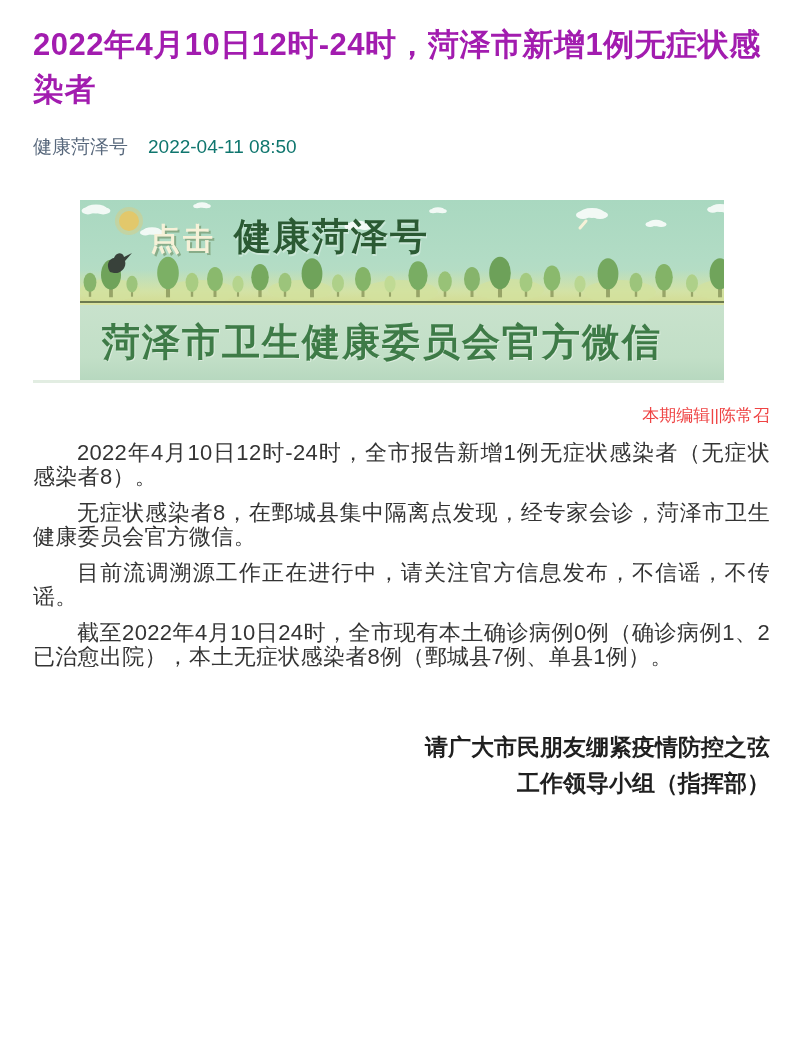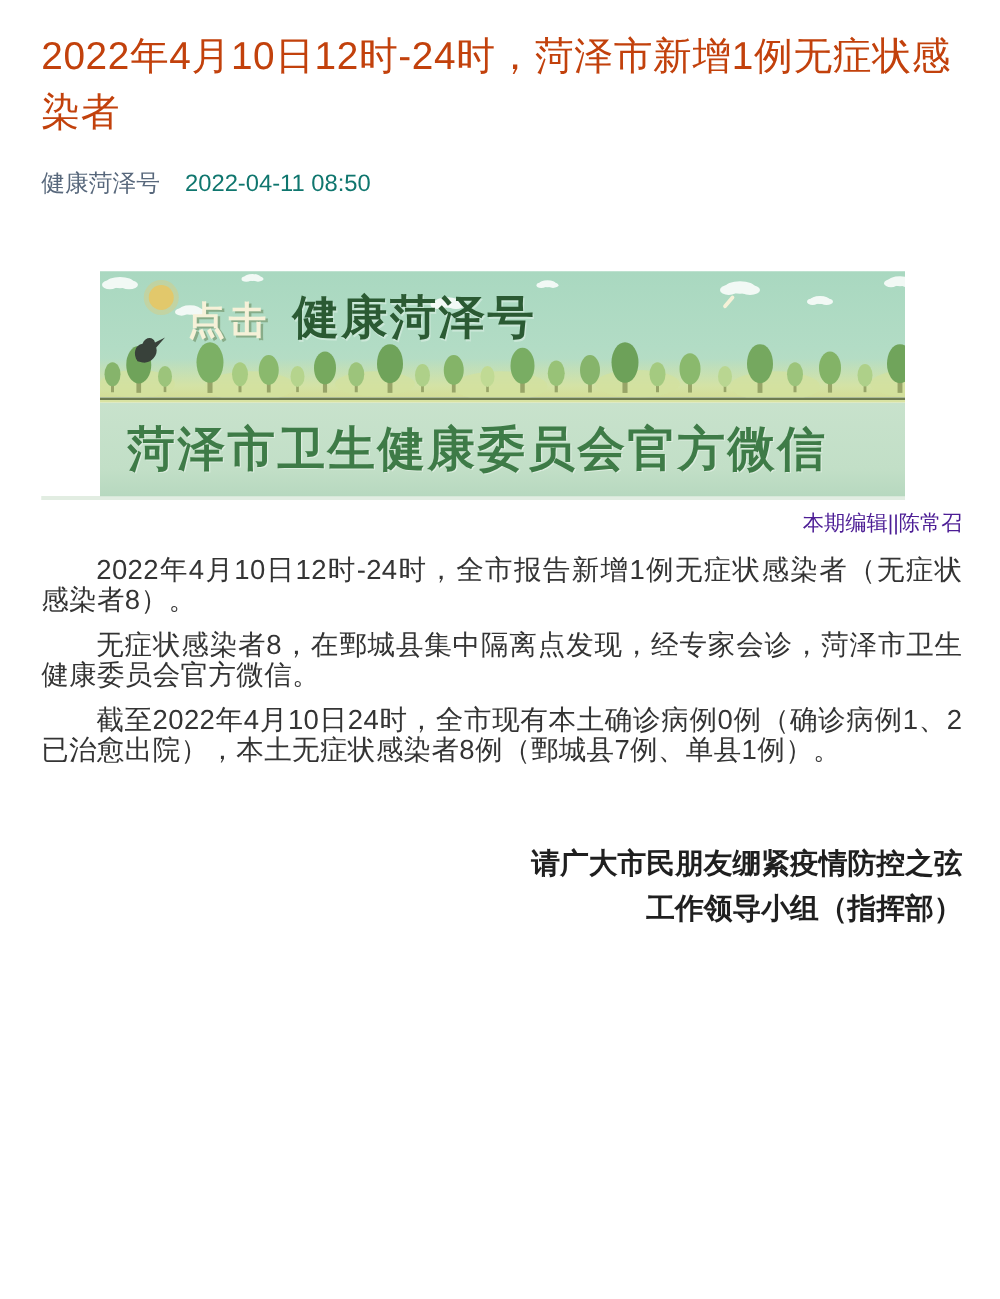--- a/index.html
+++ b/index.html
@@ -6,32 +6,32 @@
   .page {
     width: 800px;
     box-sizing: border-box;
     padding: 16px 30px 18px 33px;
     font-family: "Liberation Sans", sans-serif;
     background: #ffffff;
   }
   .title {
     font-size: 31px;
     line-height: 45px;
-    font-weight: 400;
-    color: #c2410c;
+    font-weight: 700;
+    color: #a21caf;
     margin: 6px 0 16px 0;
     letter-spacing: 0.5px;
   }
   .byline { margin: 22px 0 0 0; font-size: 19px; }
   .source { color: #58687c; margin-right: 20px; }
   .time { color: #0f766e; }
 
   
   .banner {
-    margin-top: 57px;
+    margin-top: 40px;
     width: 644px;
     box-shadow: 0 3px 0 rgba(190, 215, 190, 0.45);
     cursor: pointer;
     padding-left: 47px;
   }
   .banner-top {
     position: relative;
     height: 101px;
     background: linear-gradient(180deg, #a9d8c0 0%, #b2dcc5 60%, #bcdfc2 100%);
     border-bottom: 2px solid #6d7b50;
@@ -68,23 +68,23 @@
     display: flex; align-items: center; justify-content: center;
   }
   .banner-subtitle {
     font-size: 38px; font-weight: 800; color: #3e7b47;
     letter-spacing: 2px;
     text-shadow: 1px 1px 0 rgba(255,255,255,0.4);
     transform: translateX(-20px);
   }
   .editor {
     text-align: right;
-    color: #4c1d95;
+    color: #ef4444;
     font-size: 17px;
-    margin-top: 10px;
+    margin-top: 24px;
   }
 
   
   .article-body { margin-top: 14px; }
   .article-body p {
     font-size: 22px;
     line-height: 24px;
     color: #343434;
     text-align: justify;
     text-indent: 2em;
@@ -210,20 +210,21 @@
     <div class="banner-bottom">
       <div class="banner-subtitle">菏泽市卫生健康委员会官方微信</div>
     </div>
   </div>
 
   <div class="editor">本期编辑||陈常召</div>
 
   <div class="article-body">
     <p>2022年4月10日12时-24时，全市报告新增1例无症状感染者（无症状感染者8）。</p>
     <p>无症状感染者8，在鄄城县集中隔离点发现，经专家会诊，菏泽市卫生健康委员会官方微信。</p>
+    <p>目前流调溯源工作正在进行中，请关注官方信息发布，不信谣，不传谣。</p>
     <p>截至2022年4月10日24时，全市现有本土确诊病例0例（确诊病例1、2已治愈出院），本土无症状感染者8例（鄄城县7例、单县1例）。</p>
   </div>
 
   <div class="signature">
     <p>请广大市民朋友绷紧疫情防控之弦</p>
     <p>工作领导小组（指挥部）</p>
 
   </div>
 
 </div>

